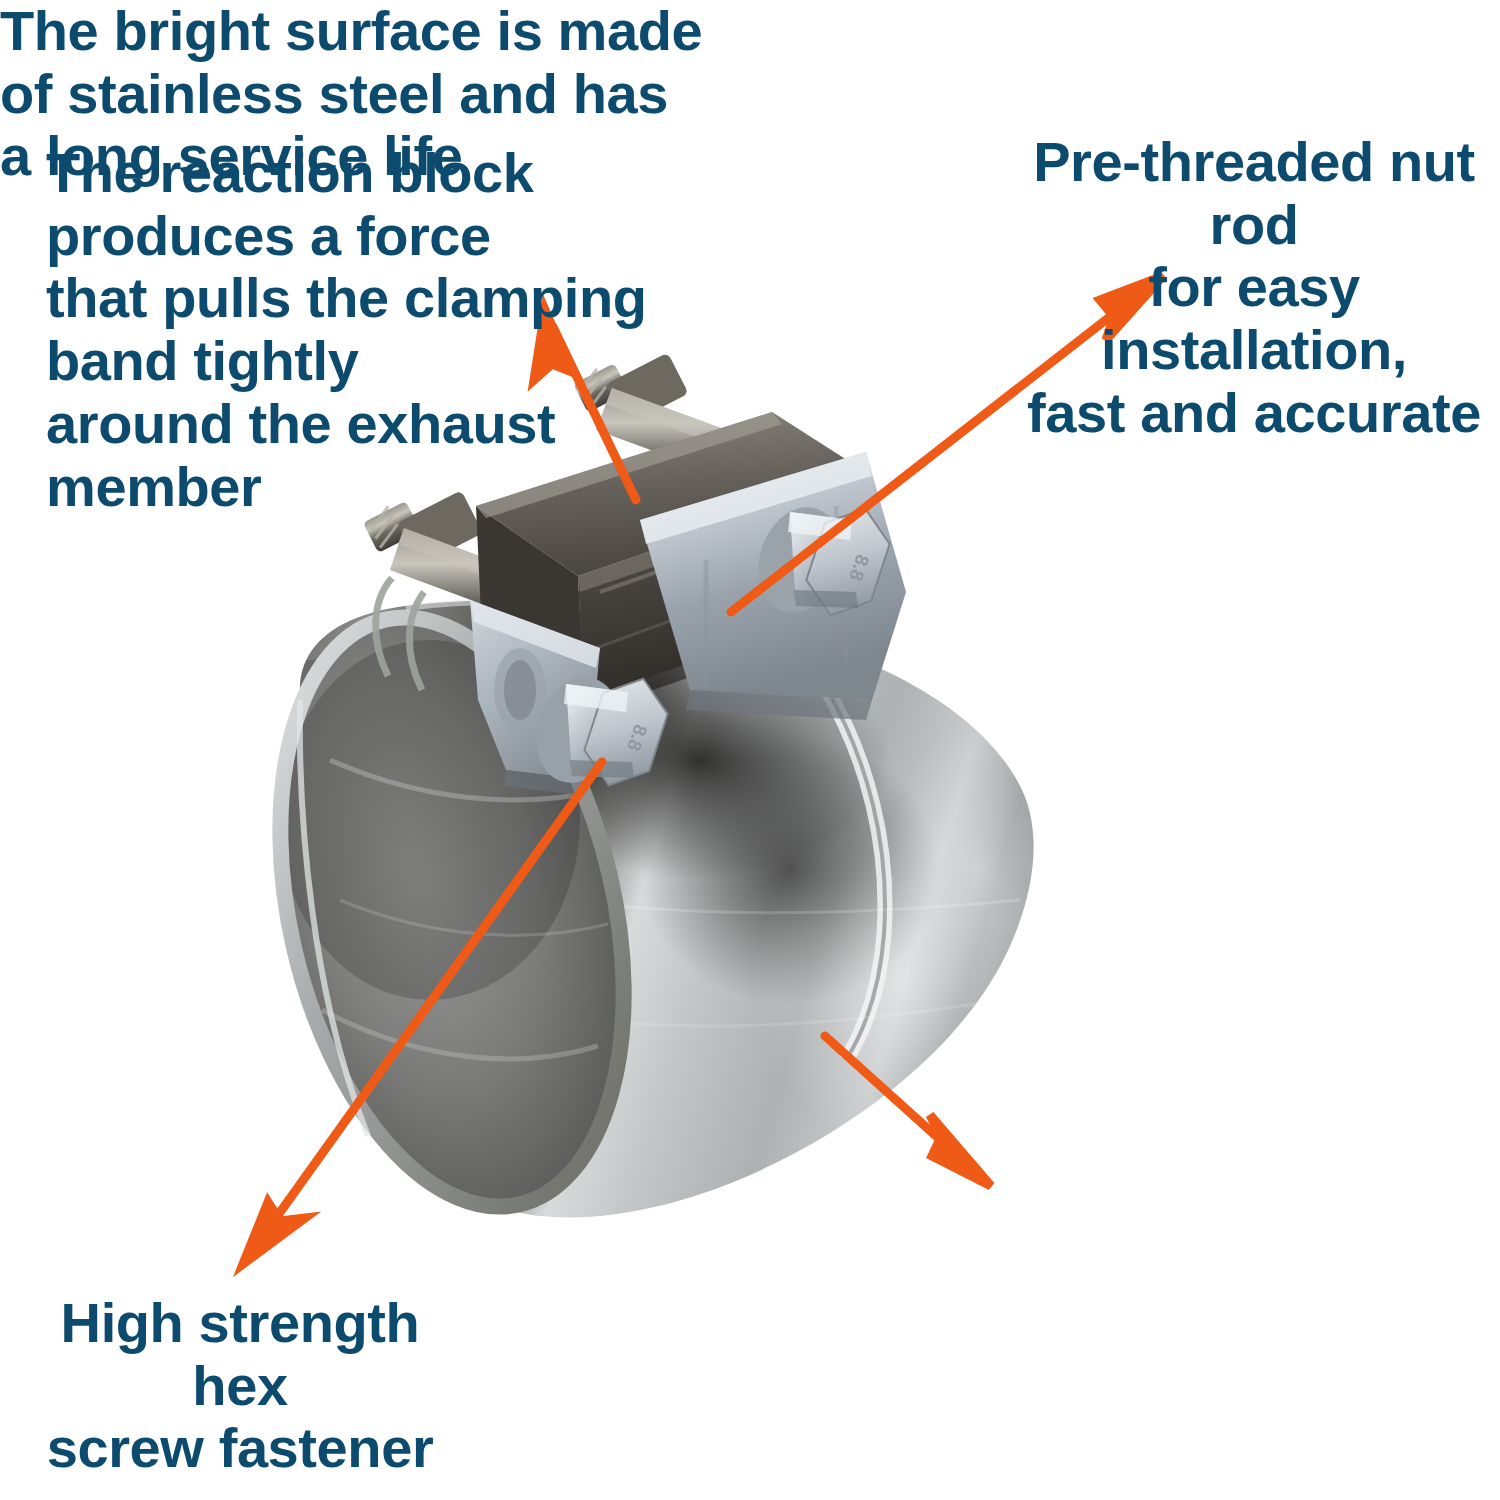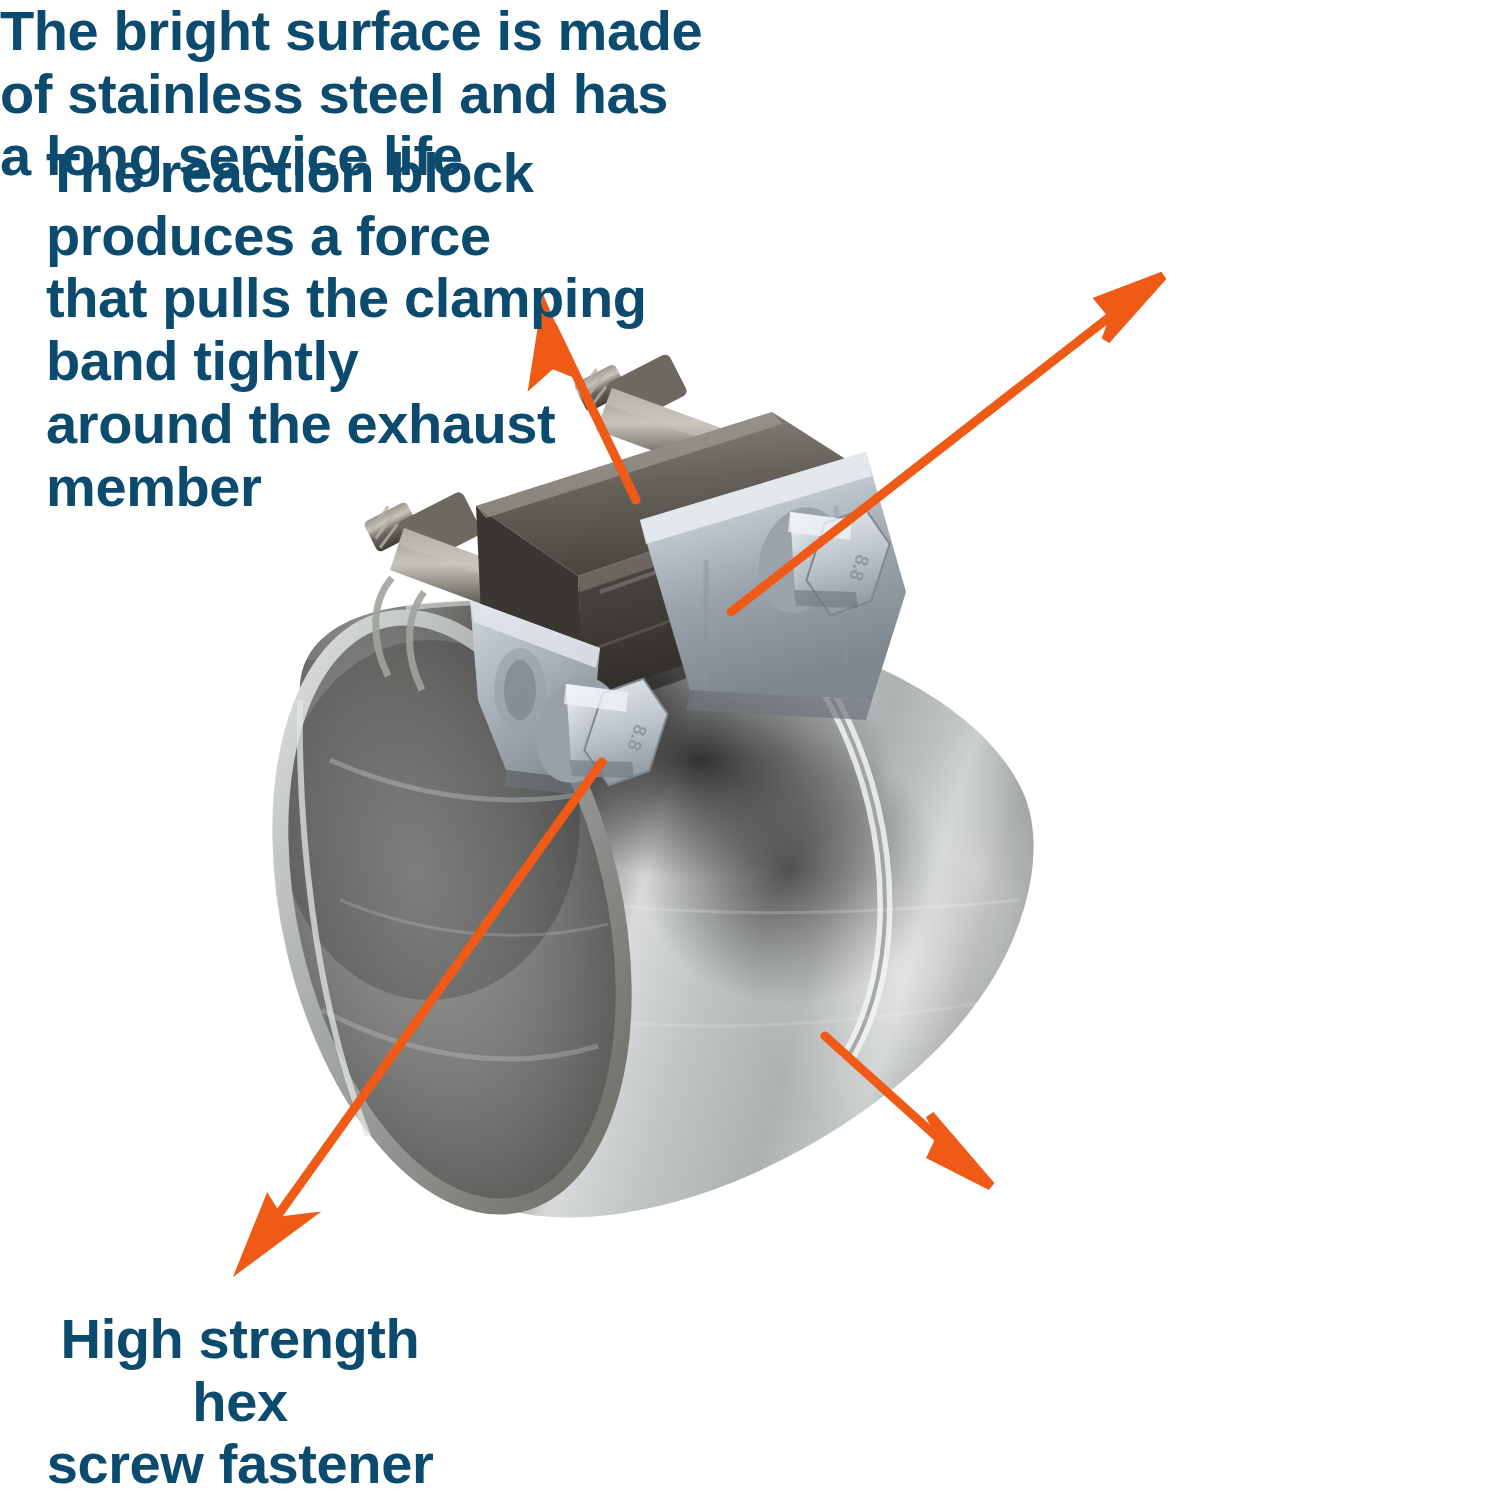--- a/index.html
+++ b/index.html
@@ -7,21 +7,21 @@
        font-family:"Liberation Sans","DejaVu Sans",sans-serif;}
 
   #stage{position:absolute;inset:0;width:1500px;height:1500px;background:#fff;}
 
   
   .callout{position:absolute;color:#0c4a6e;font-weight:bold;
            font-size:56px;line-height:1.12;letter-spacing:-0.4px;
            white-space:pre-line;}
   #callout-reaction-block{left:46px;  top:142px; width:680px; text-align:left;}
   #callout-nut-rod      {left:1014px; top:131px; width:480px; text-align:center;}
-  #callout-hex-screw    {left:30px;   top:1292px;width:420px; text-align:center;margin-top:16px;}
+  #callout-hex-screw    {left:30px;   top:1292px;width:420px; text-align:center;}
 
   
   #arrows,#photo{position:absolute;left:0;top:0;width:1500px;height:1500px;}
   #arrows{pointer-events:none;}
 </style>
 </head>
 <body>
 
 <div id="stage">
 
@@ -291,20 +291,23 @@
         <line x1="825" y1="1036" x2="977" y2="1173"></line>
         <path d="M991,1186 L932,1156 L941,1137 L930,1115 Z"></path>
       </g>
     </g>
   </svg>
 
   <div class="callout" id="callout-reaction-block">The reaction block produces a force
 that pulls the clamping band tightly
 around the exhaust member</div>
 
+  <div class="callout" id="callout-nut-rod">Pre-threaded nut rod
+for easy installation,
+fast and accurate</div>
 
   <div class="callout" id="callout-hex-screw">High strength hex
 screw fastener</div>
 
   <div class="callout" id="callout-bright-surface">The bright surface is made
 of stainless steel and has
 a long service life</div>
 
 </div>
 

